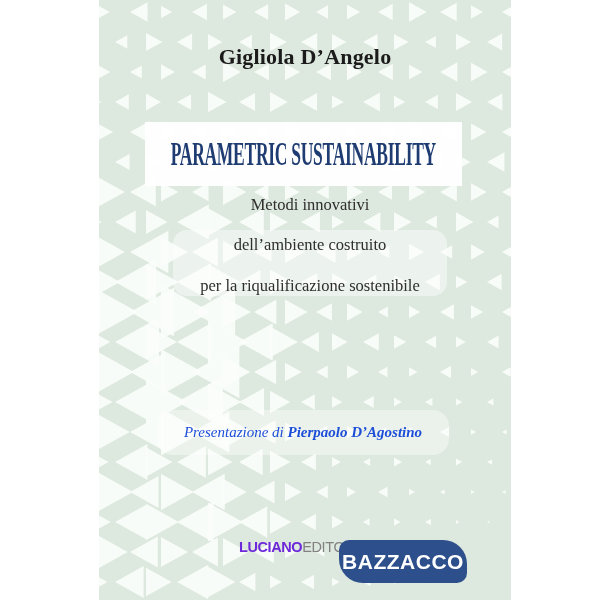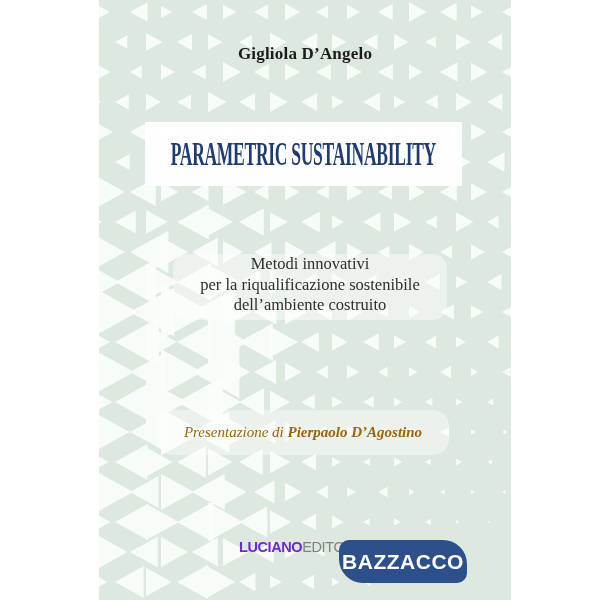--- a/index.html
+++ b/index.html
@@ -7,43 +7,43 @@
     position:relative;width:600px;height:600px;background:#ffffff;overflow:hidden;
     font-family:"Liberation Serif", serif;
   }
   .cover{
     position:absolute;left:99px;top:0;width:412px;height:600px;
     background:var(--cover-green,#dde8de);overflow:hidden;
   }
   #tri-pattern{position:absolute;left:0;top:0;width:412px;height:600px;display:block;}
   .author{
     position:absolute;left:0;top:44px;width:100%;text-align:center;
-    font-weight:bold;font-size:17px;color:#1b1b1b;letter-spacing:0.2px;
+    font-weight:bold;font-size:22px;color:#1b1b1b;letter-spacing:0.2px;
   }
   .title-box{
     position:absolute;left:46px;top:122px;width:317px;height:64px;
     background:rgba(255,255,255,0.95);border-radius:0;
     display:flex;flex-direction:row;justify-content:center;align-items:center;
     text-align:center;
   }
   .title-line{line-height:37px;white-space:nowrap;font-weight:bold;font-size:33px;}
   .title-line > span{display:inline-block;transform:scaleX(0.53);transform-origin:50% 50%;letter-spacing:-0.5px;}
   .title-line.blue{color:var(--title-blue,#1e3c72);}
   .title-line.red{color:var(--title-red,#9e2b3c);}
   .subtitle-box{
-    position:absolute;left:74px;top:254px;width:274px;height:66px;
+    position:absolute;left:74px;top:230px;width:274px;height:66px;
     background:rgba(255,255,255,0.45);border-radius:14px;
-    display:flex;flex-direction:column;justify-content:flex-start;
-    text-align:center;font-size:16.5px;line-height:20.5px;color:#2e2e2e;
+    display:flex;flex-direction:column;justify-content:flex-end;
+    text-align:center;font-size:16.5px;line-height:20.5px;color:#2e2e2e;gap:20px;
   }
   .pres-box{
     position:absolute;left:58px;top:410px;width:292px;height:45px;
     background:rgba(255,255,255,0.42);border-radius:16px;
     display:flex;flex-direction:column;justify-content:center;
-    text-align:center;font-style:italic;font-size:15px;line-height:18.5px;color:#a16207;
+    text-align:center;font-style:italic;font-size:15px;line-height:18.5px;color:#1d4ed8;
   }
   .pres-box strong{font-weight:bold;}
   .publisher{
     position:absolute;left:140px;top:539px;white-space:nowrap;
     font-family:"Liberation Sans", sans-serif;font-size:14.5px;letter-spacing:-0.4px;
     z-index:1;
   }
   .publisher .luciano{font-weight:bold;color:#6d28d9;}
   .publisher .editore{font-weight:normal;color:var(--editore-gray,#808080);}
   .badge{
@@ -403,22 +403,22 @@
     <div class="author">Gigliola D’Angelo</div>
 
     <div class="title-box">
       <div class="title-line blue">
         <span>PARAMETRIC SUSTAINABILITY</span>
       </div>
     </div>
 
     <div class="subtitle-box">
       <div>Metodi innovativi</div>
+      <div>dell’ambiente costruito</div>
       <div>per la riqualificazione sostenibile</div>
-      <div>dell’ambiente costruito</div>
     </div>
 
     <div class="pres-box">
       <div><span>Presentazione di </span><strong>Pierpaolo D’Agostino</strong></div>
     </div>
 
     <div class="publisher"><span class="luciano">LUCIANO</span><span class="editore">EDITORE</span></div>
 
     <div class="badge">
       <span>BAZZACCO</span>

